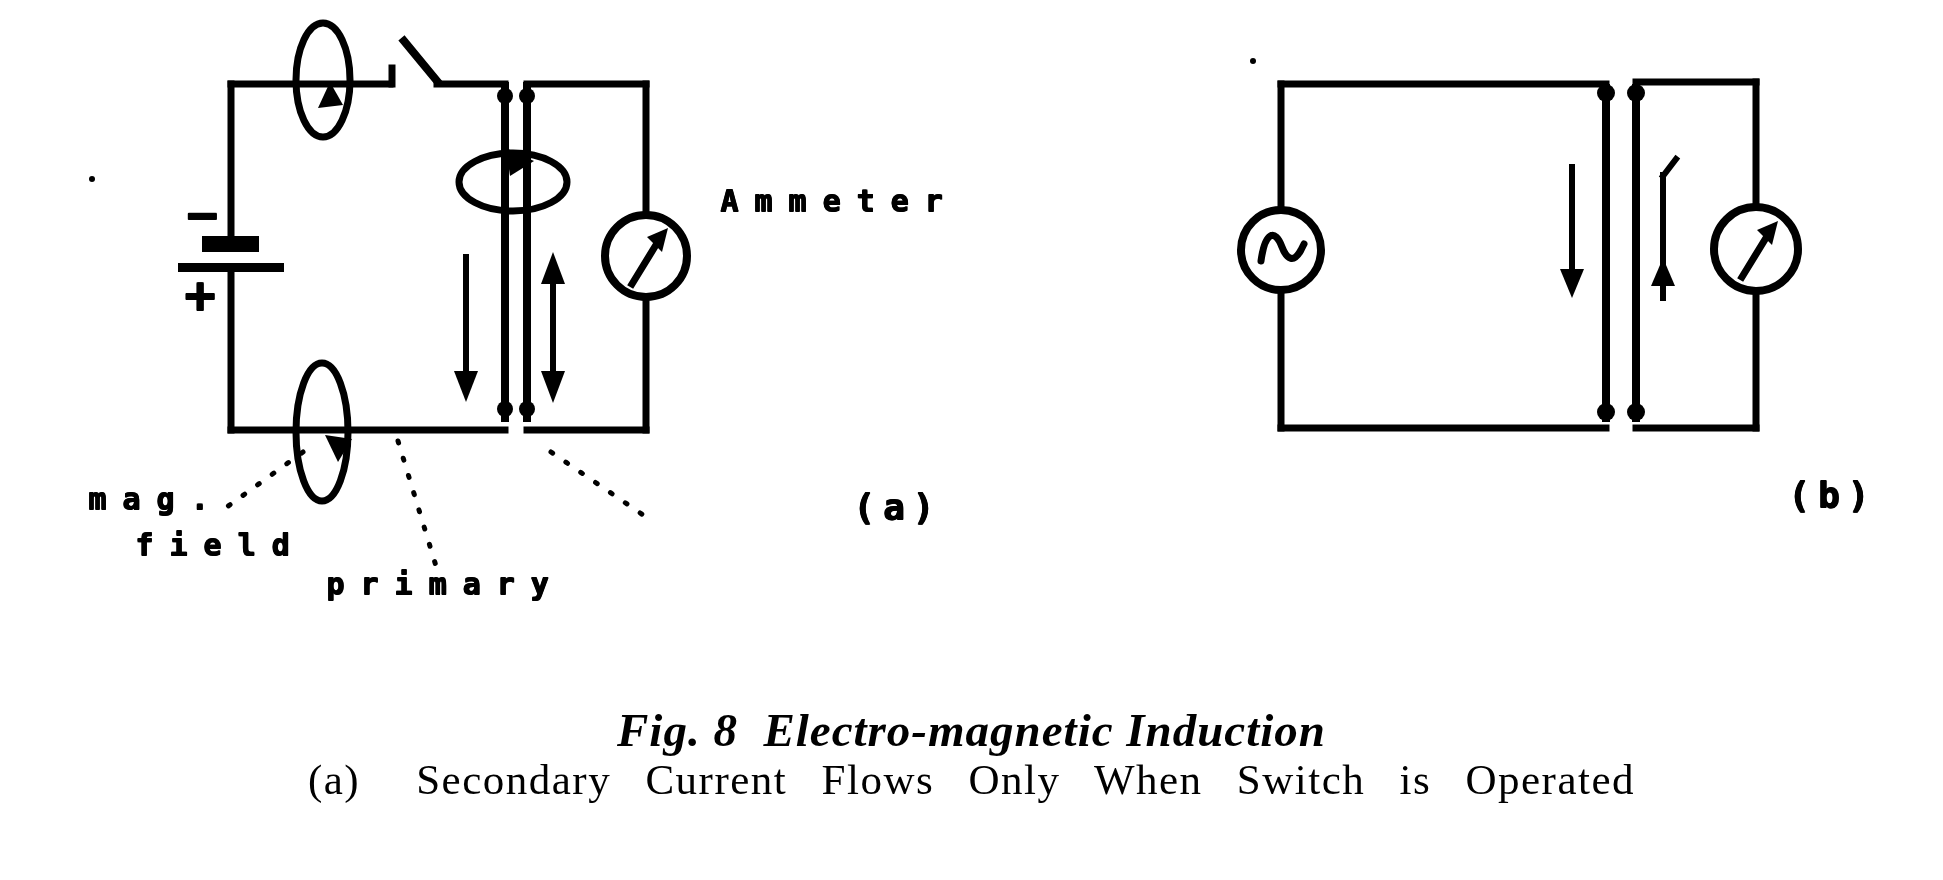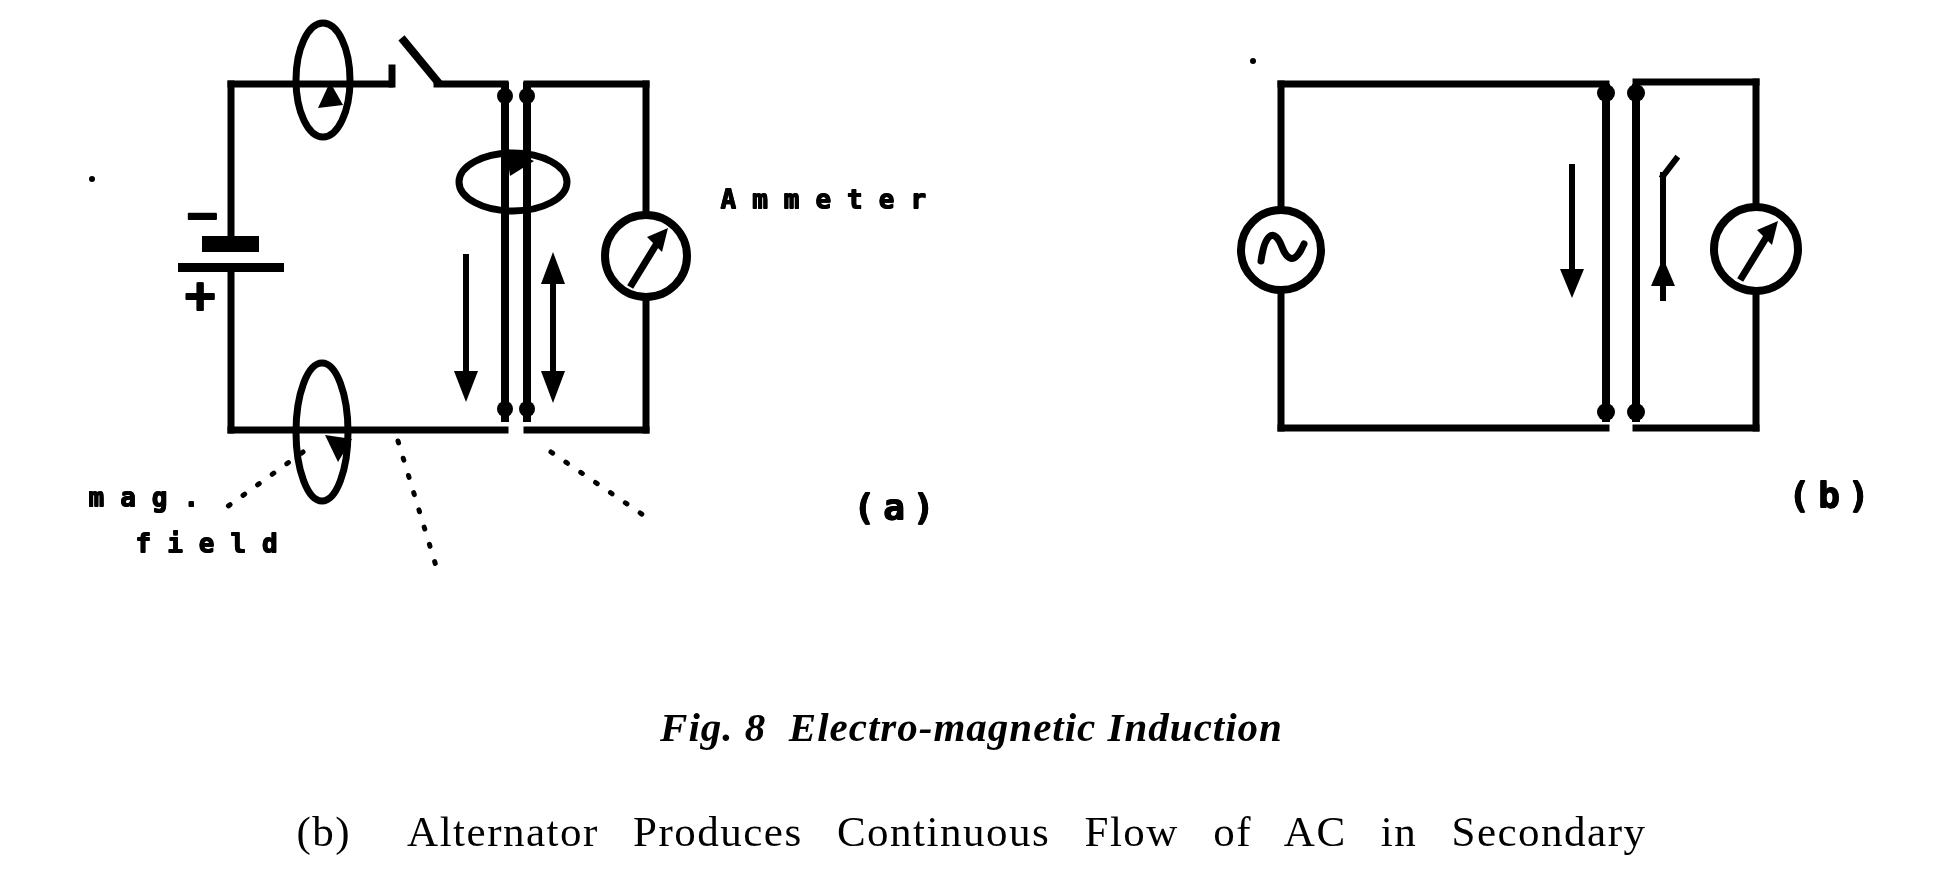--- a/index.html
+++ b/index.html
@@ -13,33 +13,33 @@
   .art{position:absolute;left:0;top:0;}
   .lbl{
     position:absolute;
     font-family:"DejaVu Sans Mono", monospace;
     font-weight:bold;
     color:#000;
     line-height:1;
     white-space:pre;
     text-shadow:1px 0 0 currentColor, 0 1px 0 currentColor, 1px 1px 0 currentColor;
   }
-  .lbl-spread{font-size:26px;letter-spacing:16px;}
+  .lbl-spread{font-size:30px;letter-spacing:16px;}
   .lbl-panel{font-size:36px;letter-spacing:8px;}
   .lbl-pol{font-size:52px;letter-spacing:0;}
   .cap{
     position:absolute;left:0;width:100%;
     text-align:center;
     font-family:"Liberation Serif", serif;
     color:#000;
     line-height:1.05;
     white-space:pre;
   }
   .fig-title{
-    font-size:41px;font-weight:bold;font-style:italic;letter-spacing:1px;
+    font-size:47px;font-weight:bold;font-style:italic;letter-spacing:1px;
   }
   .cap-line{
     font-size:43px;letter-spacing:1.5px;word-spacing:22px;
   }
   .cap-prefix{display:inline-block;margin-right:56px;}
 </style>
 </head>
 <body>
 
 <div class="canvas">
@@ -122,19 +122,20 @@
       <path d="M1636,428 H1756"></path>
       <circle cx="1253" cy="61" r="3" fill="#000" stroke="none"></circle>
     </g>
   </svg>
 
   <div class="lbl lbl-pol" style="left:186px;top:188px">−</div>
   <div class="lbl lbl-pol" style="left:184px;top:268px">+</div>
   <div class="lbl lbl-spread" style="left:720px;top:186px">Ammeter</div>
   <div class="lbl lbl-spread" style="left:88px;top:484px">mag.</div>
   <div class="lbl lbl-spread" style="left:135px;top:530px">field</div>
+  <div class="lbl lbl-spread" style="left:326px;top:569px">primary</div>
   <div class="lbl lbl-panel" style="left:853px;top:489px">(a)</div>
   <div class="lbl lbl-panel" style="left:1788px;top:477px">(b)</div>
 
   <div class="cap fig-title" style="top:706px">Fig. 8  Electro-magnetic Induction</div>
-  <div class="cap cap-line" style="top:809px"><span class="cap-prefix">(b)</span><span>Alternator Produces Continuous Flow of AC in Secondary</span></div>
+  <div class="cap cap-line" style="top:757px"><span class="cap-prefix">(a)</span><span>Secondary Current Flows Only When Switch is Operated</span></div>
 
 </div>
 
 </body></html>

